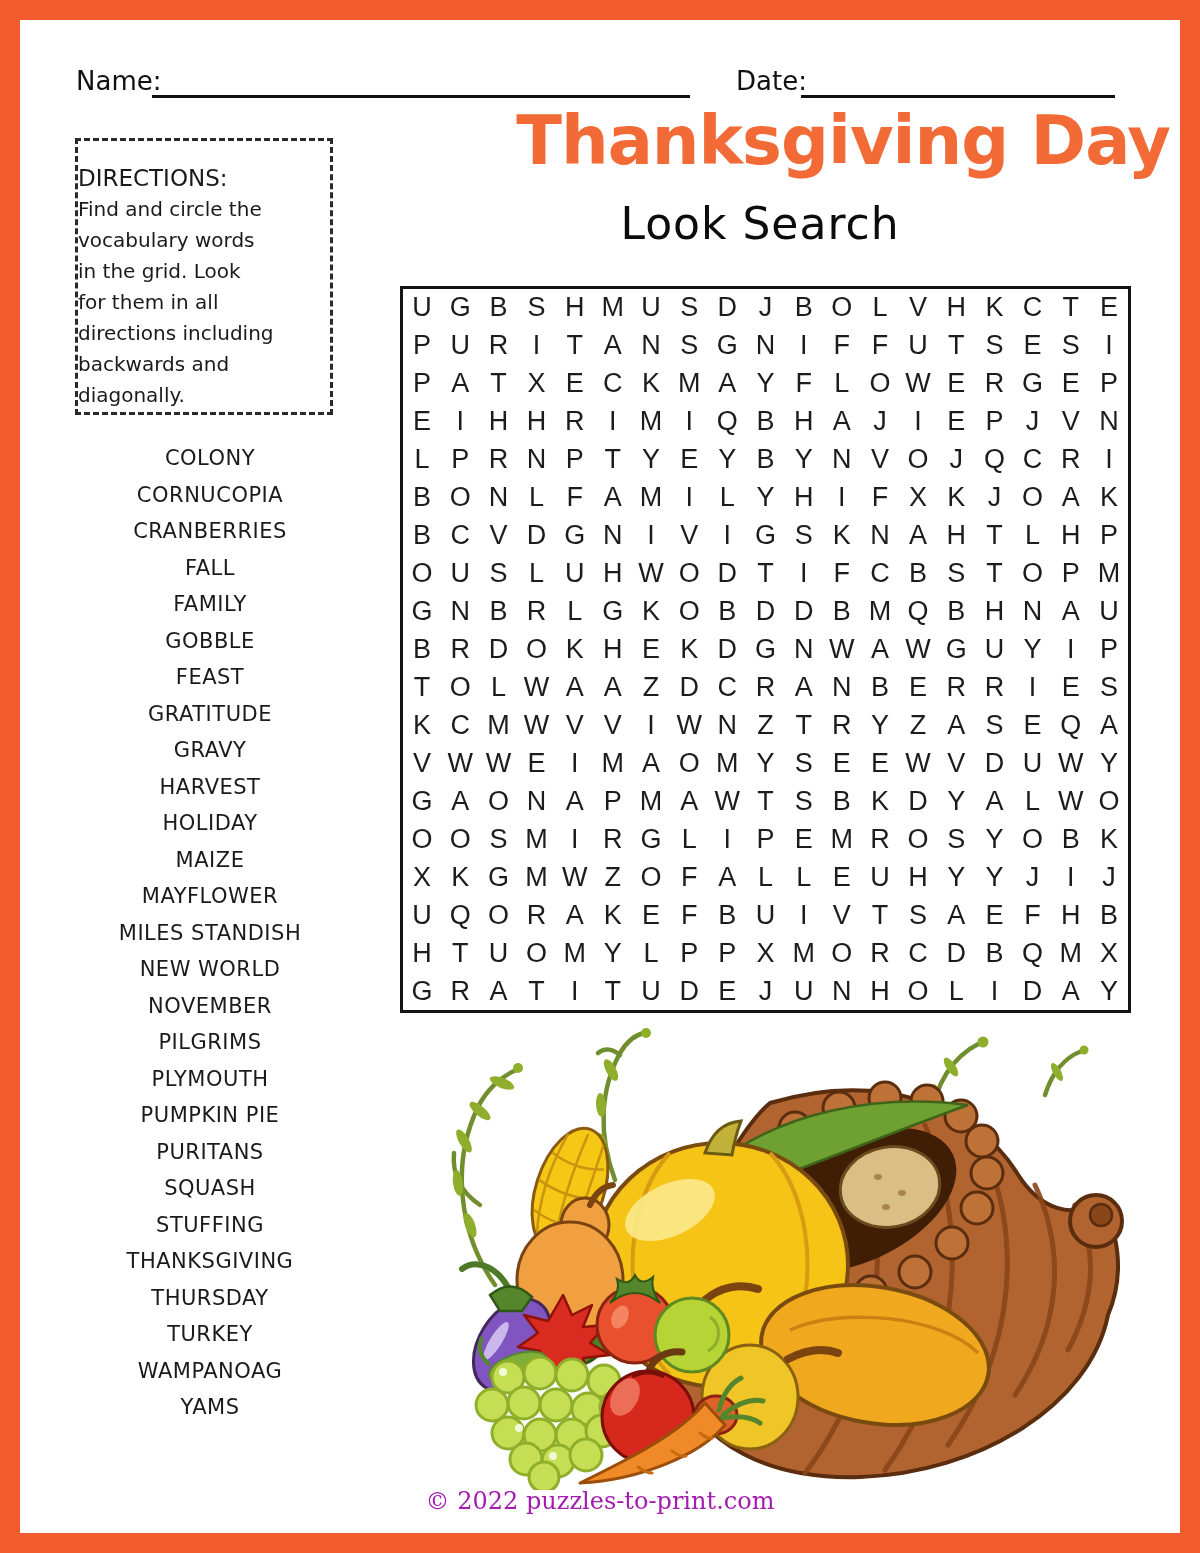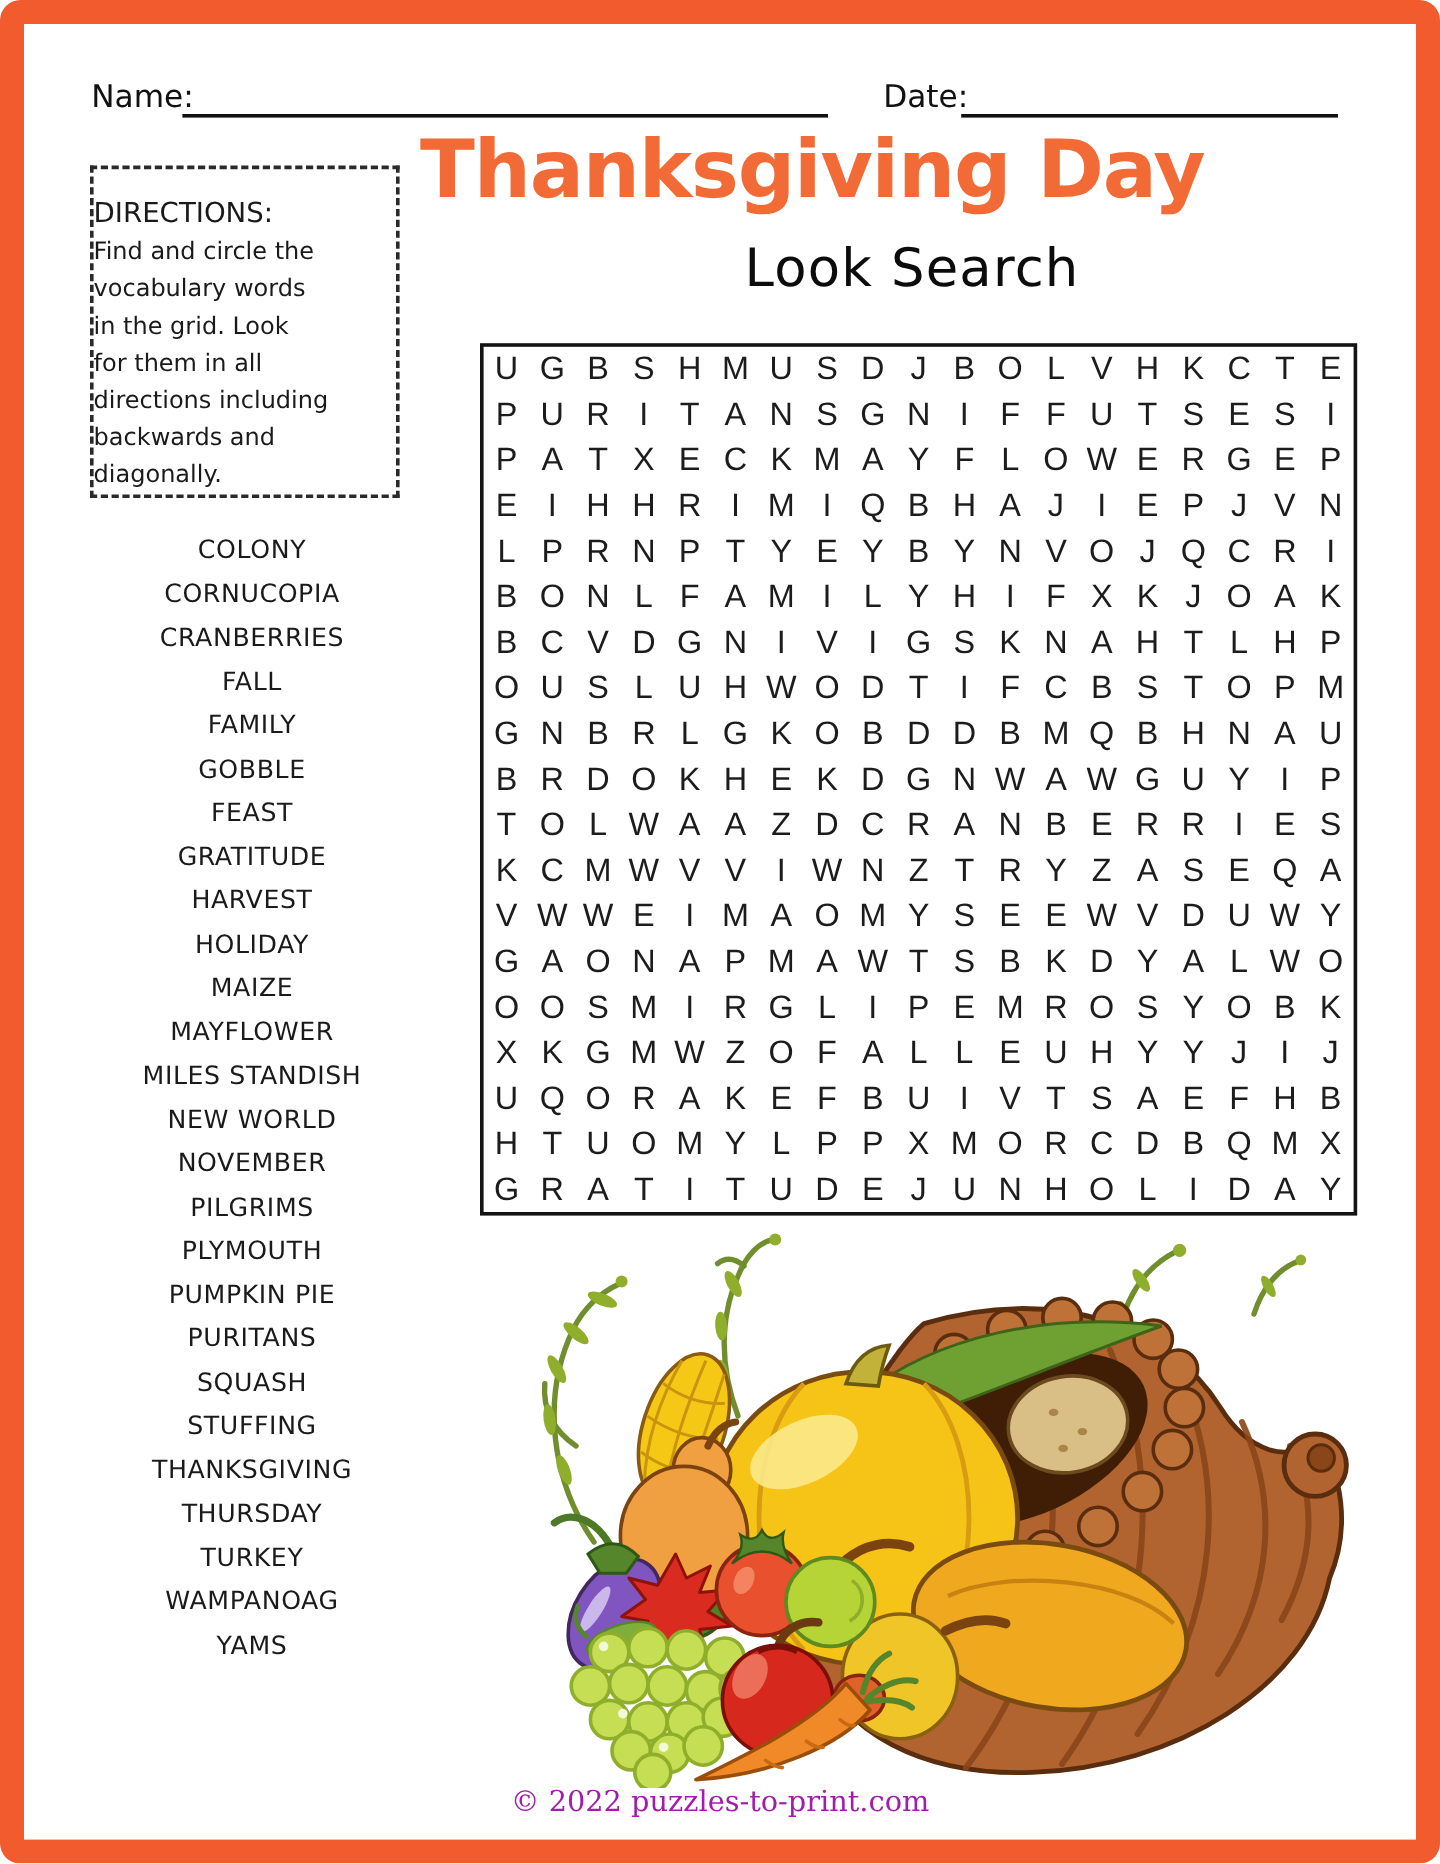--- a/index.html
+++ b/index.html
@@ -1,29 +1,29 @@
 <!DOCTYPE html>
 <html><head>
 <meta charset="utf-8">
 <style>
   html,body{margin:0;padding:0;background:#fff;}
   .page{position:relative;width:1200px;height:1553px;background:#fff;overflow:hidden;
-        font-family:"DejaVu Sans",sans-serif;color:#1a1a1a;border-radius:17px;}
+        font-family:"DejaVu Sans",sans-serif;color:#1a1a1a;}
   .frame{position:absolute;inset:0;border:20px solid #F15B2E;pointer-events:none;z-index:20;}
 
   
   .hdr-label{position:absolute;top:66px;font-size:26px;color:#111;}
   .name-label{left:76px;}
   .date-label{left:736px;}
   .write-line{position:absolute;top:95px;border-bottom:3px solid #111;height:0;}
   .name-line{left:152px;width:538px;}
   .date-line{left:801px;width:314px;}
 
   
-  .title{position:absolute;left:350px;top:102px;width:820px;text-align:left;
+  .title{position:absolute;left:350px;top:102px;width:820px;text-align:right;
          font-size:67px;font-weight:bold;letter-spacing:-1px;color:#F26A35;}
   .subtitle{position:absolute;left:350px;top:198px;width:820px;text-align:center;
             font-size:44px;color:#0c0c0c;letter-spacing:1px;}
 
   
   .directions{position:absolute;left:75px;top:138px;width:258px;height:277px;
               border:3px dashed #2a2a2a;box-sizing:border-box;text-align:left;
               padding-top:22px;}
   .directions .d-head{font-size:23px;line-height:31px;}
   .directions .d-body{font-size:20px;line-height:31px;white-space:pre-line;}
@@ -74,20 +74,21 @@
 
   <div class="word-list">
       <div class="word">COLONY</div>
       <div class="word">CORNUCOPIA</div>
       <div class="word">CRANBERRIES</div>
       <div class="word">FALL</div>
       <div class="word">FAMILY</div>
       <div class="word">GOBBLE</div>
       <div class="word">FEAST</div>
       <div class="word">GRATITUDE</div>
+      <div class="word">GRAVY</div>
       <div class="word">HARVEST</div>
       <div class="word">HOLIDAY</div>
       <div class="word">MAIZE</div>
       <div class="word">MAYFLOWER</div>
       <div class="word">MILES STANDISH</div>
       <div class="word">NEW WORLD</div>
       <div class="word">NOVEMBER</div>
       <div class="word">PILGRIMS</div>
       <div class="word">PLYMOUTH</div>
       <div class="word">PUMPKIN PIE</div>

